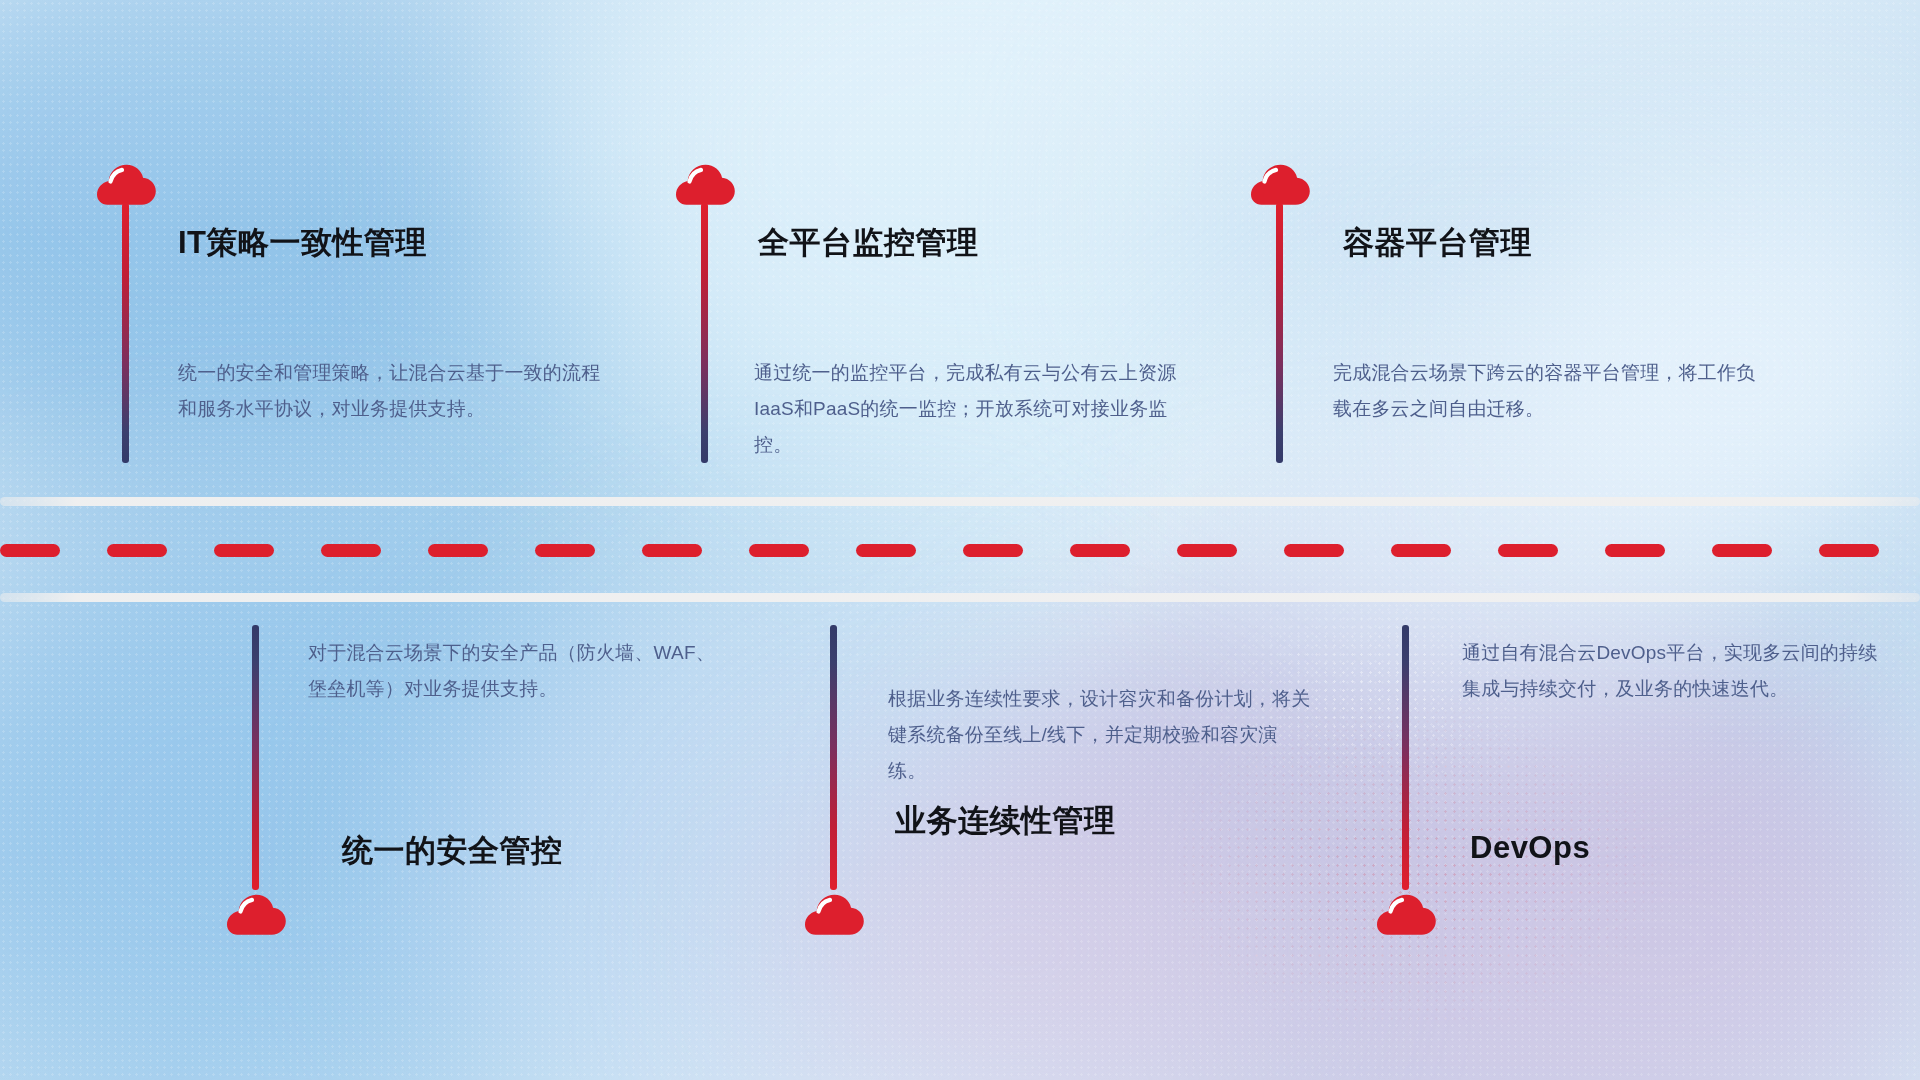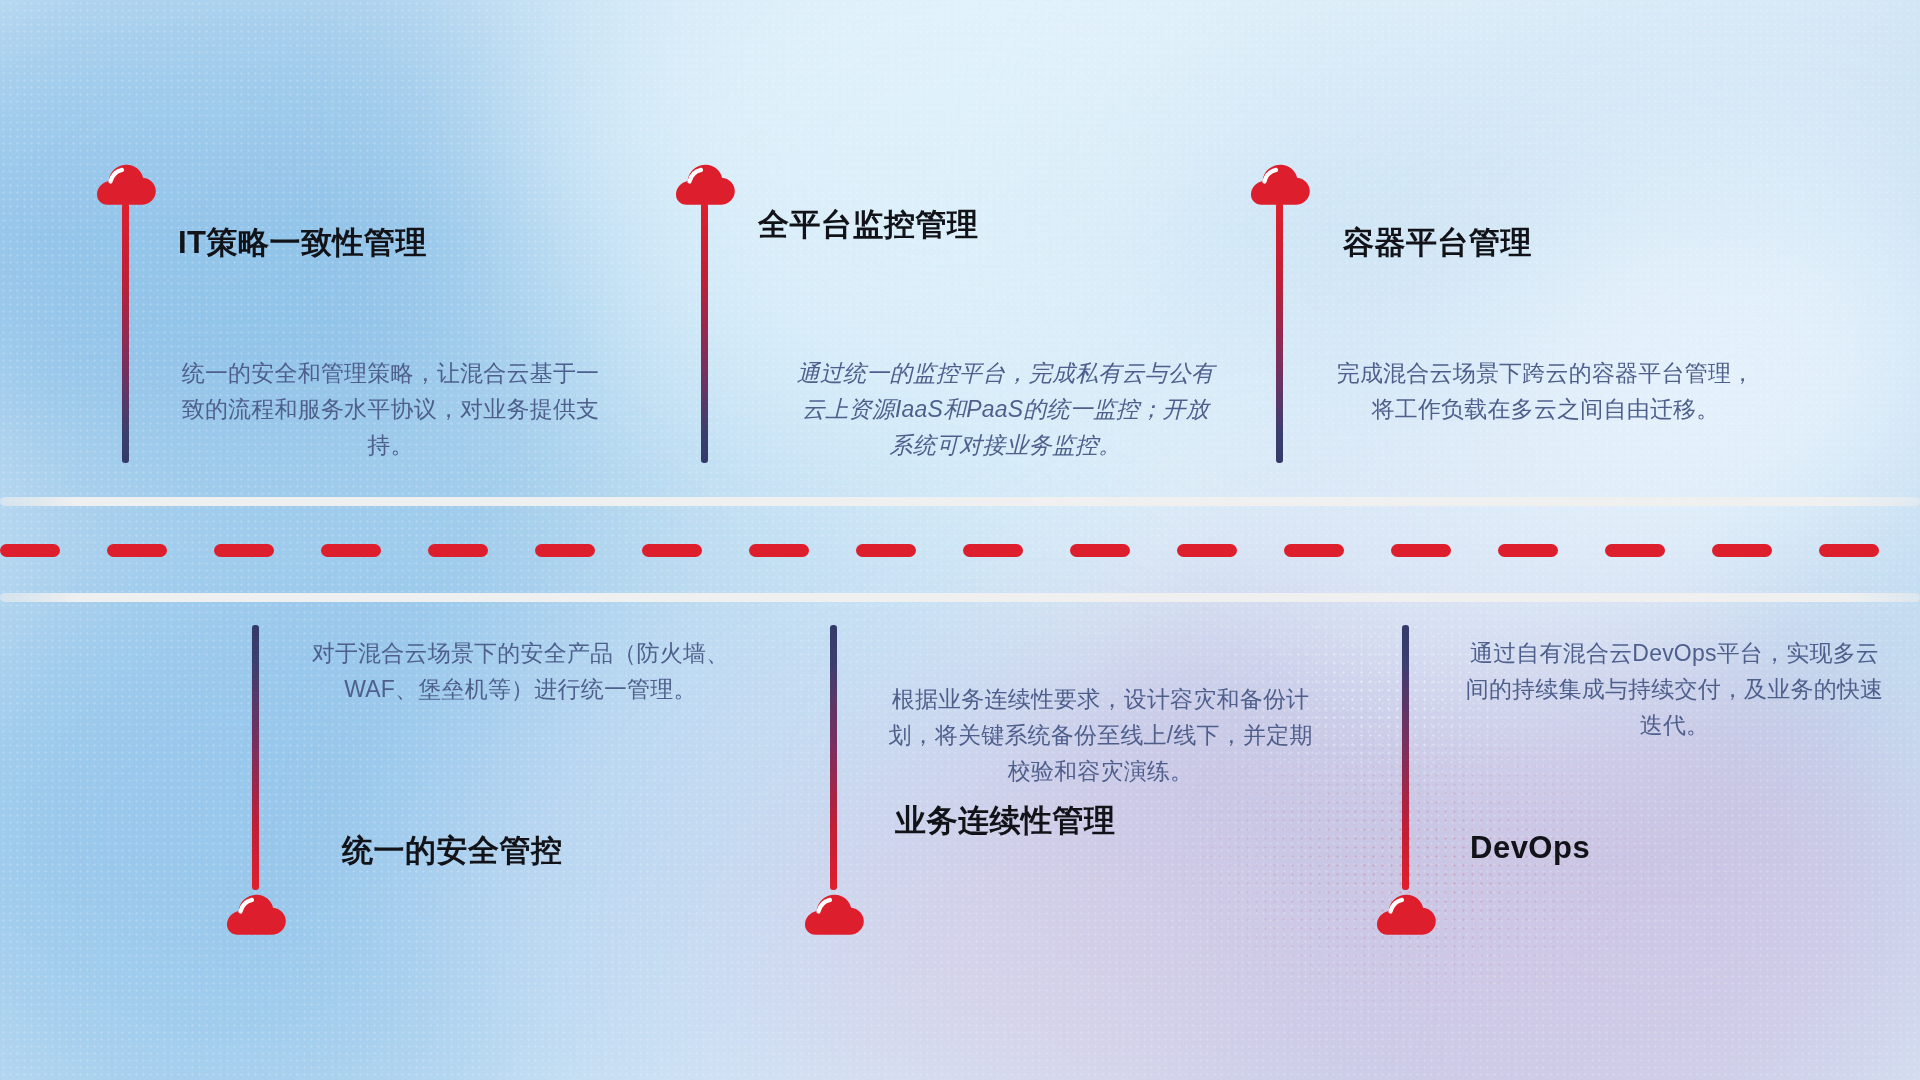--- a/index.html
+++ b/index.html
@@ -117,26 +117,25 @@
   .card-title{
     position:absolute;
     font-size:31px;
     font-weight:700;
     color:#111318;
     letter-spacing:.5px;
     white-space:nowrap;
   }
   .card-body{
     position:absolute;
-    font-size:23px;
+    font-size:19px;
     line-height:36px;
     color:#4e5f8c;
     width:360px;
     letter-spacing:.2px;
-    text-align:center;
   }
 </style>
 </head>
 <body>
 
 <div id="stage">
 
   <div class="bg-layer bg-base"></div>
   <div class="bg-layer">
     <span class="bg-blob blob-a"></span>
@@ -191,39 +190,39 @@
   </div>
 
   <div class="col">
     <div class="cloud" style="left:675px; top:160px;">
       <svg viewBox="0 0 62 48" aria-hidden="true">
         <path d="M16.5 47h29c8.0 0 14.5-6.3 14.5-14.2 0-7.4-5.7-13.5-13.0-14.1C45.6 11.0 38.6 5 30.2 5 20.4 5 12.4 12.6 11.9 22.2 5.1 23.6 0 29.5 0 36.5 0 42.3 4.7 47 10.6 47z" fill="#dd1f2d" transform="translate(1,0) scale(0.98,0.95)"></path>
         <path d="M14.5 21.5c1.4-6.0 5.6-10.2 11.5-11.6" fill="none" stroke="#ffffff" stroke-width="4.2" stroke-linecap="round"></path>
       </svg>
     </div>
     <div class="stem stem-top" style="left:701px; top:203px; height:260px;"></div>
-    <div class="card-title" style="left:758px; top:204px;text-align:right;">全平台监控管理</div>
-    <div class="card-body" style="left:793px; top:355px; width:425px;font-style:italic;">通过统一的监控平台，完成私有云与公有云上资源IaaS和PaaS的统一监控；开放系统可对接业务监控。</div>
+    <div class="card-title" style="left:758px; top:222px;text-align:right;">全平台监控管理</div>
+    <div class="card-body" style="left:754px; top:355px; width:425px;">通过统一的监控平台，完成私有云与公有云上资源IaaS和PaaS的统一监控；开放系统可对接业务监控。</div>
   </div>
 
   <div class="col">
     <div class="cloud" style="left:1250px; top:160px;">
       <svg viewBox="0 0 62 48" aria-hidden="true">
         <path d="M16.5 47h29c8.0 0 14.5-6.3 14.5-14.2 0-7.4-5.7-13.5-13.0-14.1C45.6 11.0 38.6 5 30.2 5 20.4 5 12.4 12.6 11.9 22.2 5.1 23.6 0 29.5 0 36.5 0 42.3 4.7 47 10.6 47z" fill="#dd1f2d" transform="translate(1,0) scale(0.98,0.95)"></path>
         <path d="M14.5 21.5c1.4-6.0 5.6-10.2 11.5-11.6" fill="none" stroke="#ffffff" stroke-width="4.2" stroke-linecap="round"></path>
       </svg>
     </div>
     <div class="stem stem-top" style="left:1276px; top:203px; height:260px;"></div>
     <div class="card-title" style="left:1333px; top:222px;margin-left:10px;">容器平台管理</div>
     <div class="card-body" style="left:1333px; top:355px; width:425px;">完成混合云场景下跨云的容器平台管理，将工作负载在多云之间自由迁移。</div>
   </div>
 
   <div class="col">
     <div class="stem stem-bottom" style="left:252px; top:625px; height:265px;"></div>
-    <div class="card-body" style="left:308px; top:635px; width:425px;">对于混合云场景下的安全产品（防火墙、WAF、堡垒机等）进行统一管理。</div>
+    <div class="card-body" style="left:308px; top:635px; width:425px;">对于混合云场景下的安全产品（防火墙、WAF、堡垒机等）对业务提供支持。</div>
     <div class="card-title" style="left:318px; top:830px;margin-left:24px;">统一的安全管控</div>
     <div class="cloud" style="left:226px; top:890px;">
       <svg viewBox="0 0 62 48" aria-hidden="true">
         <path d="M16.5 47h29c8.0 0 14.5-6.3 14.5-14.2 0-7.4-5.7-13.5-13.0-14.1C45.6 11.0 38.6 5 30.2 5 20.4 5 12.4 12.6 11.9 22.2 5.1 23.6 0 29.5 0 36.5 0 42.3 4.7 47 10.6 47z" fill="#dd1f2d" transform="translate(1,0) scale(0.98,0.95)"></path>
         <path d="M14.5 21.5c1.4-6.0 5.6-10.2 11.5-11.6" fill="none" stroke="#ffffff" stroke-width="4.2" stroke-linecap="round"></path>
       </svg>
     </div>
   </div>
 
   <div class="col">

